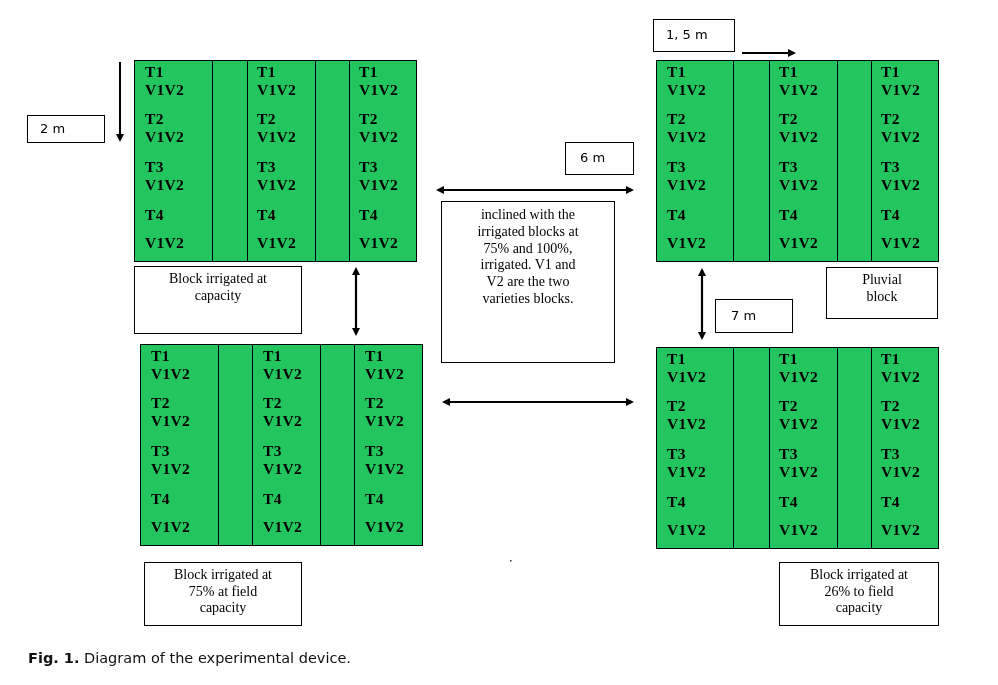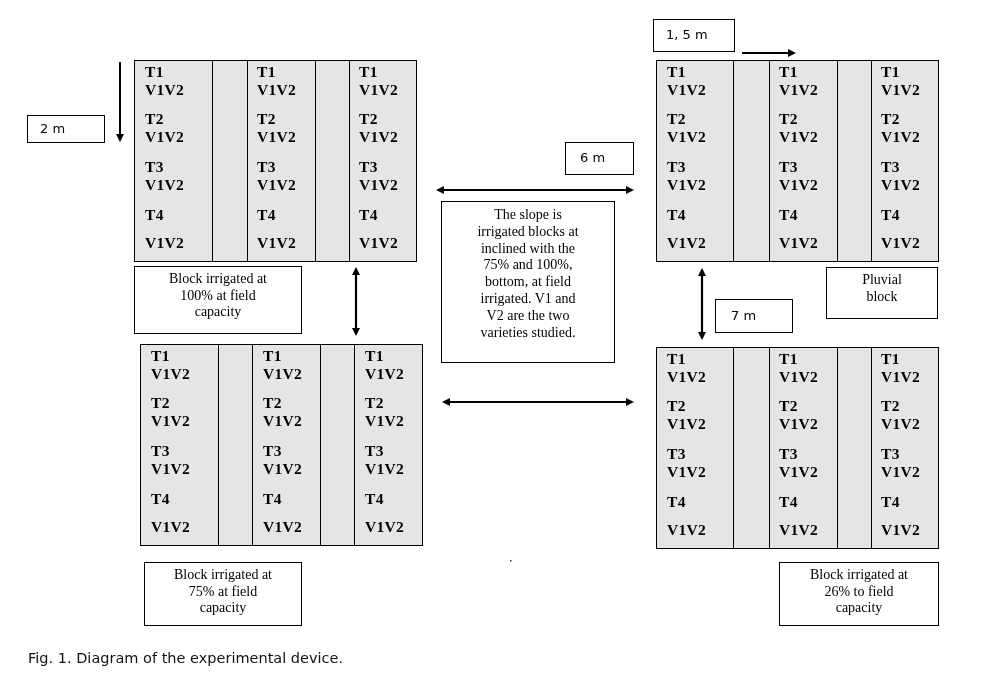--- a/index.html
+++ b/index.html
@@ -1,26 +1,26 @@
 <!DOCTYPE html>
 <html><head>
 <meta charset="utf-8">
 <style>
   html, body { margin:0; padding:0; background:#ffffff; }
   body { width:998px; height:685px; position:relative; overflow:hidden; }
-  .block { position:absolute; box-sizing:border-box; border:1.5px solid #000; background:#e5e5e5; }
+  .block { position:absolute; box-sizing:border-box; border:1.5px solid #000; background:#22c55e; }
   .vline { position:absolute; top:0; bottom:0; width:0; border-left:1.5px solid #000; }
   .cell { position:absolute; font-family:"Liberation Serif", serif; font-weight:bold; font-size:15.5px; line-height:18px; color:#000; letter-spacing:0.3px; white-space:nowrap; }
   .note { position:absolute; box-sizing:border-box; border:1.5px solid #000; background:#fff;
           font-family:"Liberation Serif", serif; font-size:14px; line-height:16.5px; color:#000;
           text-align:center; padding-top:4px; }
   .dim { position:absolute; box-sizing:border-box; border:1.5px solid #000; background:#fff;
          font-family:"DejaVu Sans", sans-serif; font-size:13px; color:#000; padding-left:12px; padding-top:5px; }
   .caption { position:absolute; left:28px; top:650px; font-family:"DejaVu Sans", sans-serif; font-size:14.5px; color:#111; }
-  .caption b { font-weight:normal; }
+  .caption b { font-weight:bold; }
   svg.arrows { position:absolute; left:0; top:0; width:998px; height:685px; pointer-events:none; }
 </style>
 </head>
 <body>
 
 <div class="block" style="left:134px; top:60px; width:283px; height:202px;">
   <div class="vline" style="left:77px;"></div>
   <div class="vline" style="left:112px;"></div>
   <div class="vline" style="left:180px;"></div>
   <div class="vline" style="left:214px;"></div>
@@ -138,21 +138,20 @@
     <div class="cell" style="left: 224px; top: 49px;">T2</div>
     <div class="cell" style="left: 224px; top: 67px;">V1V2</div>
     <div class="cell" style="left: 224px; top: 97px;">T3</div>
     <div class="cell" style="left: 224px; top: 115px;">V1V2</div>
     <div class="cell" style="left: 224px; top: 145px;">T4</div>
     <div class="cell" style="left: 224px; top: 173px;">V1V2</div>
   </div>
 
 <div class="note" style="left:134px; top:266px; width:168px; height:68px;">
   <div>Block irrigated at</div>
-  <div>100% at field</div>
   <div>capacity</div>
 </div>
 
 <div class="note" style="left:144px; top:562px; width:158px; height:64px;">
   <div>Block irrigated at</div>
   <div>75% at field</div>
   <div>capacity</div>
 </div>
 
 <div class="note" style="left:826px; top:267px; width:112px; height:52px;">
@@ -160,28 +159,26 @@
   <div>block</div>
 </div>
 
 <div class="note" style="left:779px; top:562px; width:160px; height:64px;">
   <div>Block irrigated at</div>
   <div>26% to field</div>
   <div>capacity</div>
 </div>
 
 <div class="note" style="left:441px; top:201px; width:174px; height:162px; padding-top:5px; line-height:16.8px;" id="slope-note">
-    <div>The slope is</div>
+    <div>inclined with the</div>
     <div>irrigated blocks at</div>
-    <div>inclined with the</div>
     <div>75% and 100%,</div>
-    <div>bottom, at field</div>
     <div>irrigated. V1 and</div>
     <div>V2 are the two</div>
-    <div>varieties studied.</div>
+    <div>varieties blocks.</div>
   </div>
 
 <div class="dim" style="left:27px; top:115px; width:78px; height:28px;">
   <span>2 m</span>
 </div>
 <div class="dim" style="left:653px; top:19px; width:82px; height:33px; padding-top:7px;">
   <span>1, 5 m</span>
 </div>
 <div class="dim" style="left:565px; top:142px; width:69px; height:33px; padding-left:14px; padding-top:7px;">
   <span>6 m</span>

